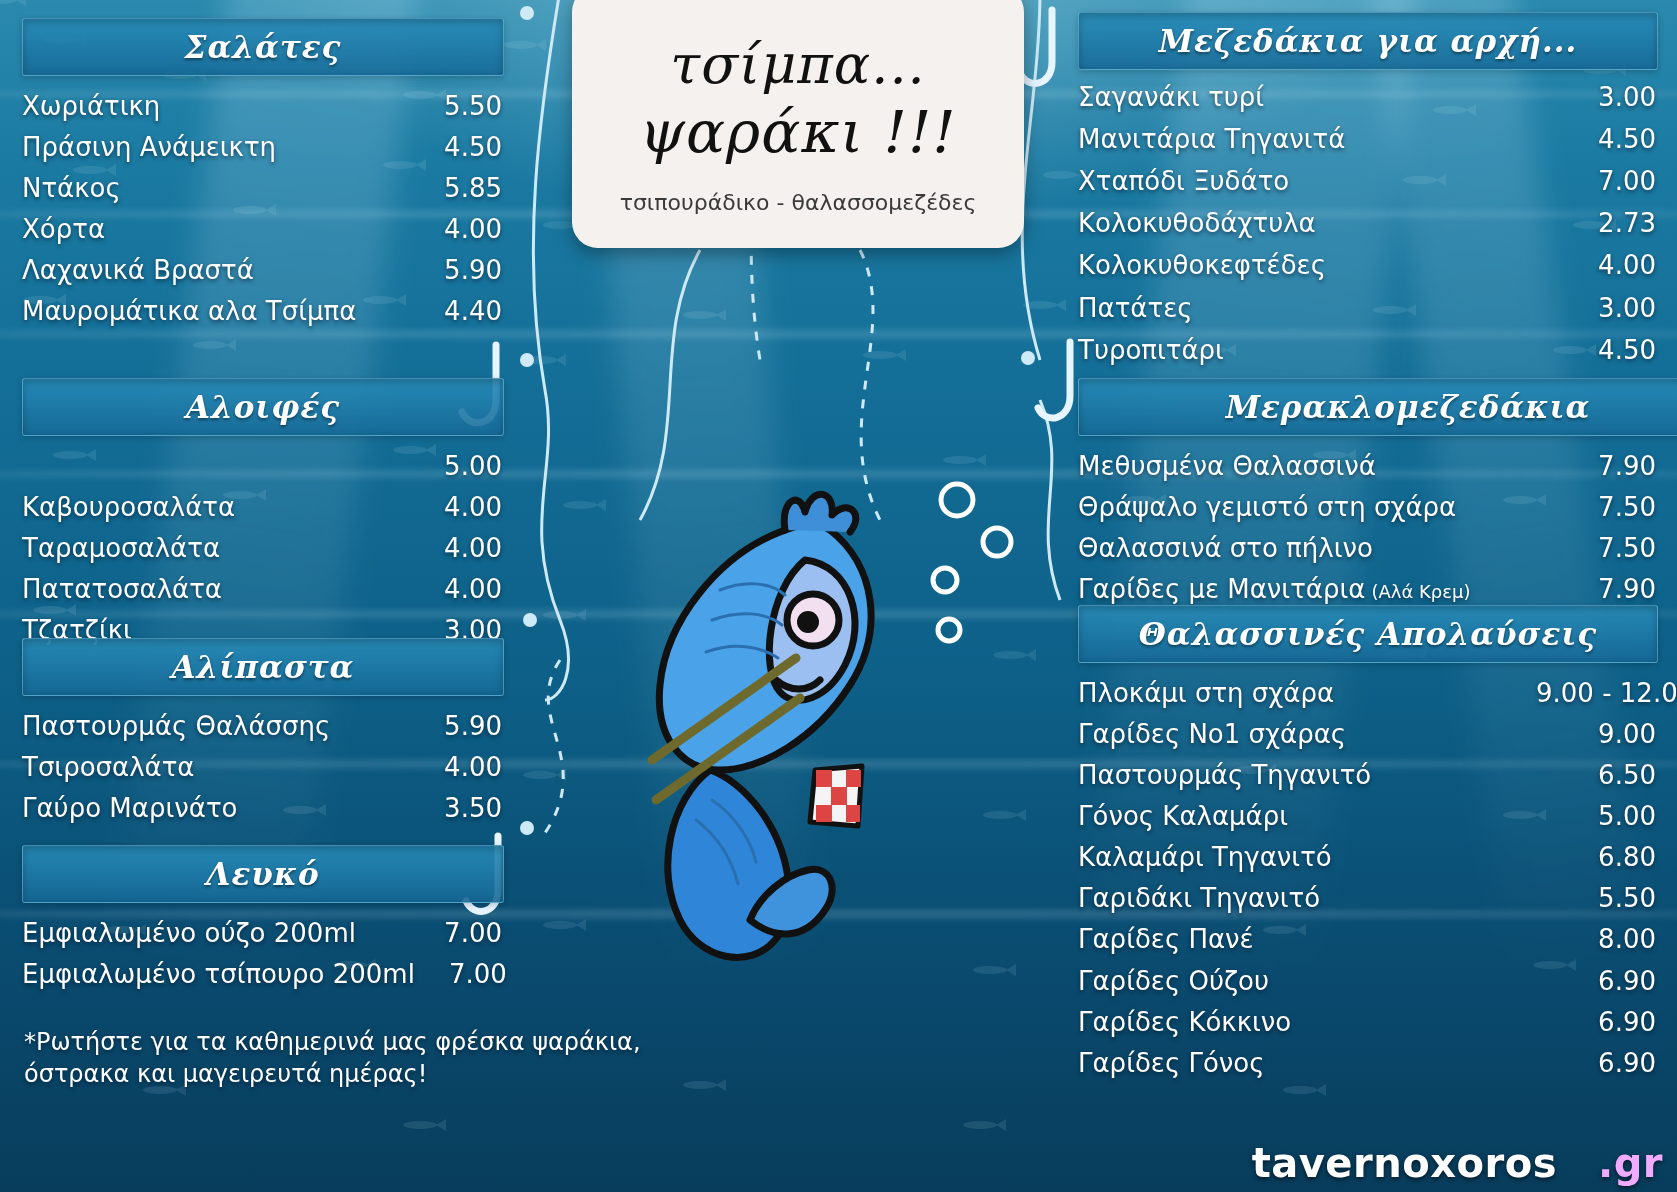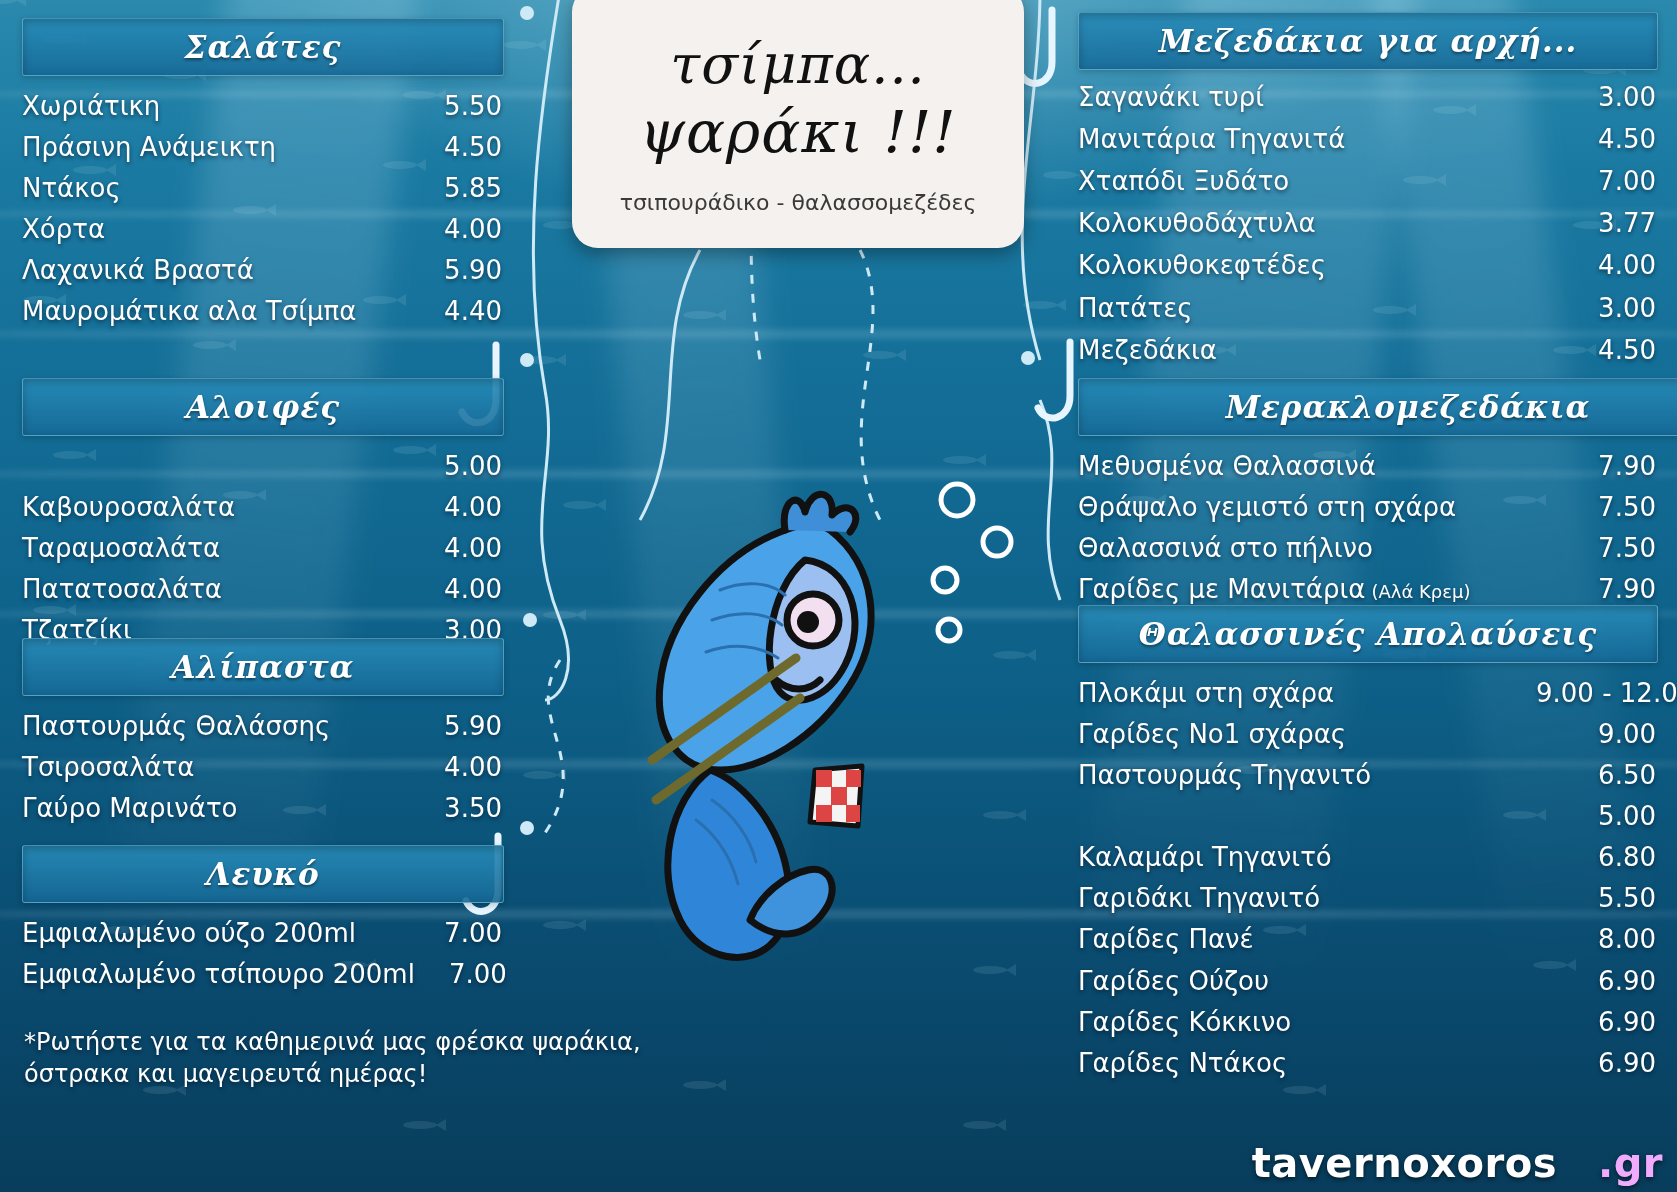--- a/index.html
+++ b/index.html
@@ -419,34 +419,34 @@
         <span class="pr">4.50</span>
       </div>
     <div class="row">
         <span class="nm">Χταπόδι Ξυδάτο</span>
         <span class="dots"></span>
         <span class="pr">7.00</span>
       </div>
     <div class="row">
         <span class="nm">Κολοκυθοδάχτυλα</span>
         <span class="dots"></span>
-        <span class="pr">3.77</span>
+        <span class="pr">2.73</span>
       </div>
     <div class="row">
         <span class="nm">Κολοκυθοκεφτέδες</span>
         <span class="dots"></span>
         <span class="pr">4.00</span>
       </div>
     <div class="row">
         <span class="nm">Πατάτες</span>
         <span class="dots"></span>
         <span class="pr">3.00</span>
       </div>
     <div class="row">
-        <span class="nm">Μεζεδάκια</span>
+        <span class="nm">Τυροπιτάρι</span>
         <span class="dots"></span>
         <span class="pr">4.50</span>
       </div>
   </div>
 </div>
 
 <div class="panel right" id="sec-meraklo">
   <div class="sec-title">Μερακλομεζεδάκια</div>
   <div class="rows">
     <div class="row">
@@ -485,20 +485,21 @@
         <span class="nm">Γαρίδες Νο1 σχάρας</span>
         <span class="dots"></span>
         <span class="pr">9.00</span>
       </div>
     <div class="row">
         <span class="nm">Παστουρμάς Τηγανιτό</span>
         <span class="dots"></span>
         <span class="pr">6.50</span>
       </div>
     <div class="row">
+        <span class="nm">Γόνος Καλαμάρι</span>
         <span class="dots"></span>
         <span class="pr">5.00</span>
       </div>
     <div class="row">
         <span class="nm">Καλαμάρι Τηγανιτό</span>
         <span class="dots"></span>
         <span class="pr">6.80</span>
       </div>
     <div class="row">
         <span class="nm">Γαριδάκι Τηγανιτό</span>
@@ -514,21 +515,21 @@
         <span class="nm">Γαρίδες Ούζου</span>
         <span class="dots"></span>
         <span class="pr">6.90</span>
       </div>
     <div class="row">
         <span class="nm">Γαρίδες Κόκκινο</span>
         <span class="dots"></span>
         <span class="pr">6.90</span>
       </div>
     <div class="row">
-        <span class="nm">Γαρίδες Ντάκος</span>
+        <span class="nm">Γαρίδες Γόνος</span>
         <span class="dots"></span>
         <span class="pr">6.90</span>
       </div>
   </div>
 </div>
 
 <div id="footnote">*Ρωτήστε για τα καθημερινά μας φρέσκα ψαράκια, όστρακα και μαγειρευτά ημέρας!</div>
 
 <div id="watermark">
   <span>tavernoxoros</span><span class="gr">.gr</span>

